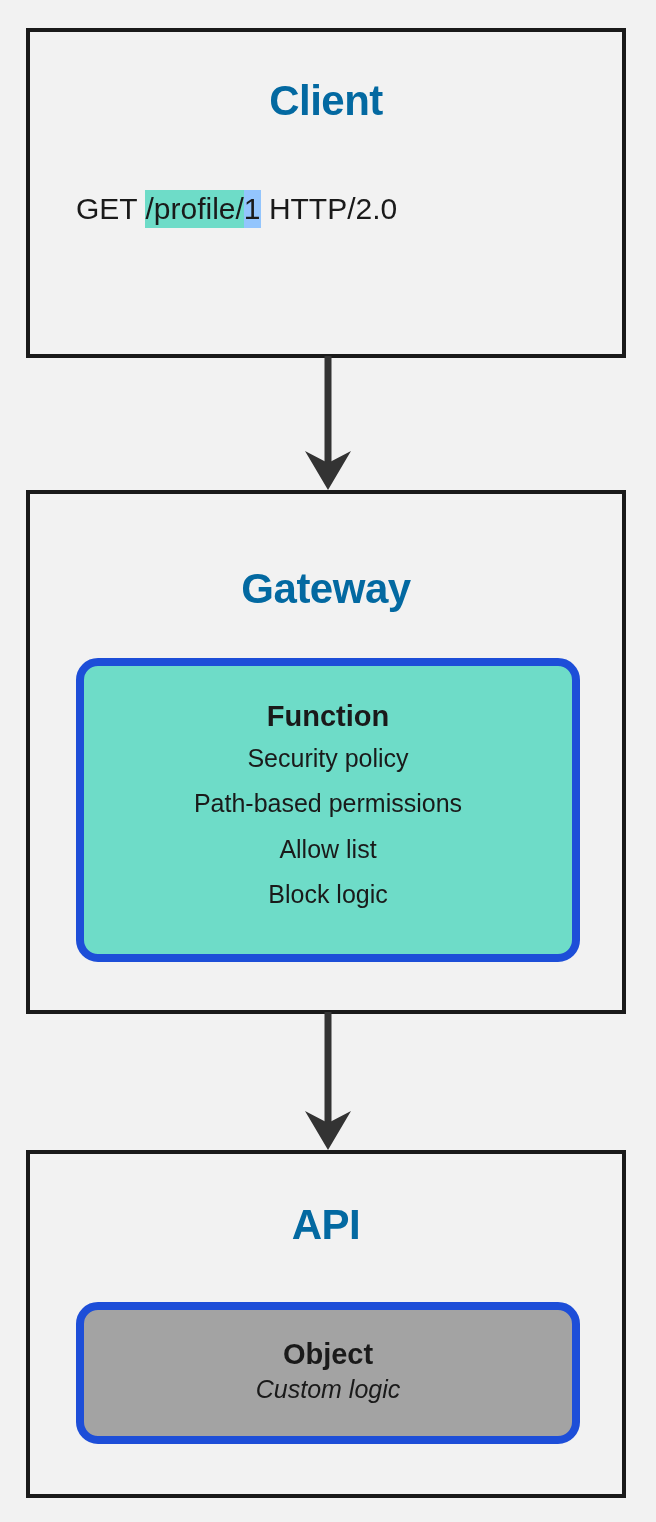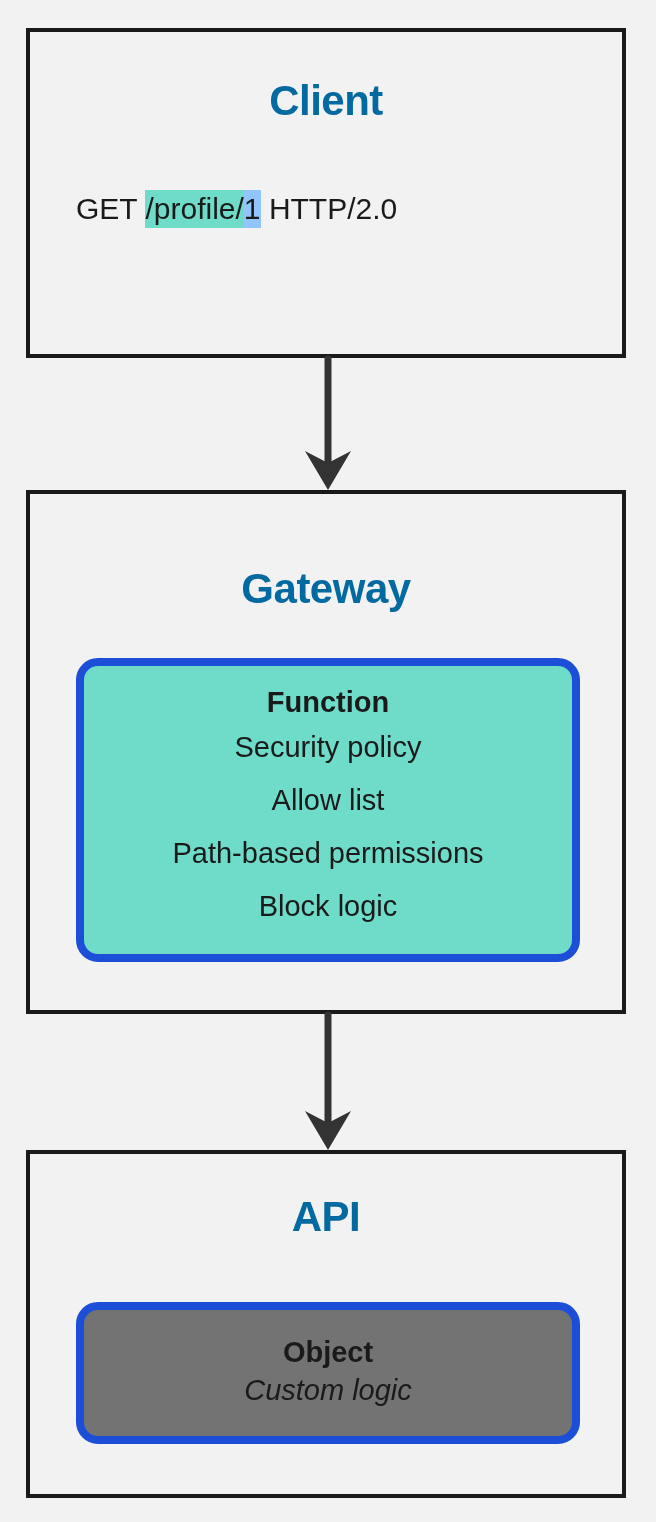--- a/index.html
+++ b/index.html
@@ -39,21 +39,21 @@
     right: 0;
     text-align: center;
     font-weight: bold;
     font-size: 42px;
     line-height: 1;
     color: #0369a1;
     letter-spacing: -0.5px;
   }
   #node-client  .node-title { top: 48px; }
   #node-gateway .node-title { top: 57px; margin-top: 17px; }
-  #node-api     .node-title { top: 42px; }
+  #node-api     .node-title { top: 50px; }
 
   
   .request-block {
     position: absolute;
     left: 46px;
     top: 152px;
     font-size: 30px;
     line-height: 50px;
     white-space: nowrap;
     color: #1a1a1a;
@@ -84,30 +84,30 @@
     top: 658px;
     width: 504px;
     height: 304px;
     background: #6edcc8;
   }
   #sub-object {
     left: 76px;
     top: 1302px;
     width: 504px;
     height: 142px;
-    background: #737373;
+    background: #a3a3a3;
   }
   .subnode-title {
     font-weight: bold;
     font-size: 29px;
     line-height: 1.03;
     margin-bottom: 4px;
   }
   .subnode-line {
-    font-size: 29px;
+    font-size: 25px;
     line-height: 1.82;
   }
   #sub-object .subnode-line { line-height: 1.25; font-style: italic; }
 
   
   .arrow-svg {
     position: absolute;
     overflow: visible;
   }
   #arrow-1 { left: 298px; top: 356px;  width: 60px; height: 136px; }
@@ -131,22 +131,22 @@
     <path d="M 30 134 L 7 95 L 30 107 L 53 95 Z" fill="#333333"></path>
   </svg>
 
   <div class="node" id="node-gateway">
     <div class="node-title">Gateway</div>
   </div>
 
   <div class="subnode" id="sub-function">
     <div class="subnode-title">Function</div>
     <div class="subnode-line">Security policy</div>
+    <div class="subnode-line">Path-based permissions</div>
     <div class="subnode-line">Allow list</div>
-    <div class="subnode-line">Path-based permissions</div>
     <div class="subnode-line">Block logic</div>
   </div>
 
   <svg class="arrow-svg" id="arrow-2" viewBox="0 0 60 140">
     <line x1="30" y1="0" x2="30" y2="112" stroke="#333333" stroke-width="7"></line>
     <path d="M 30 138 L 7 99 L 30 111 L 53 99 Z" fill="#333333"></path>
   </svg>
 
   <div class="node" id="node-api">
     <div class="node-title">API</div>

